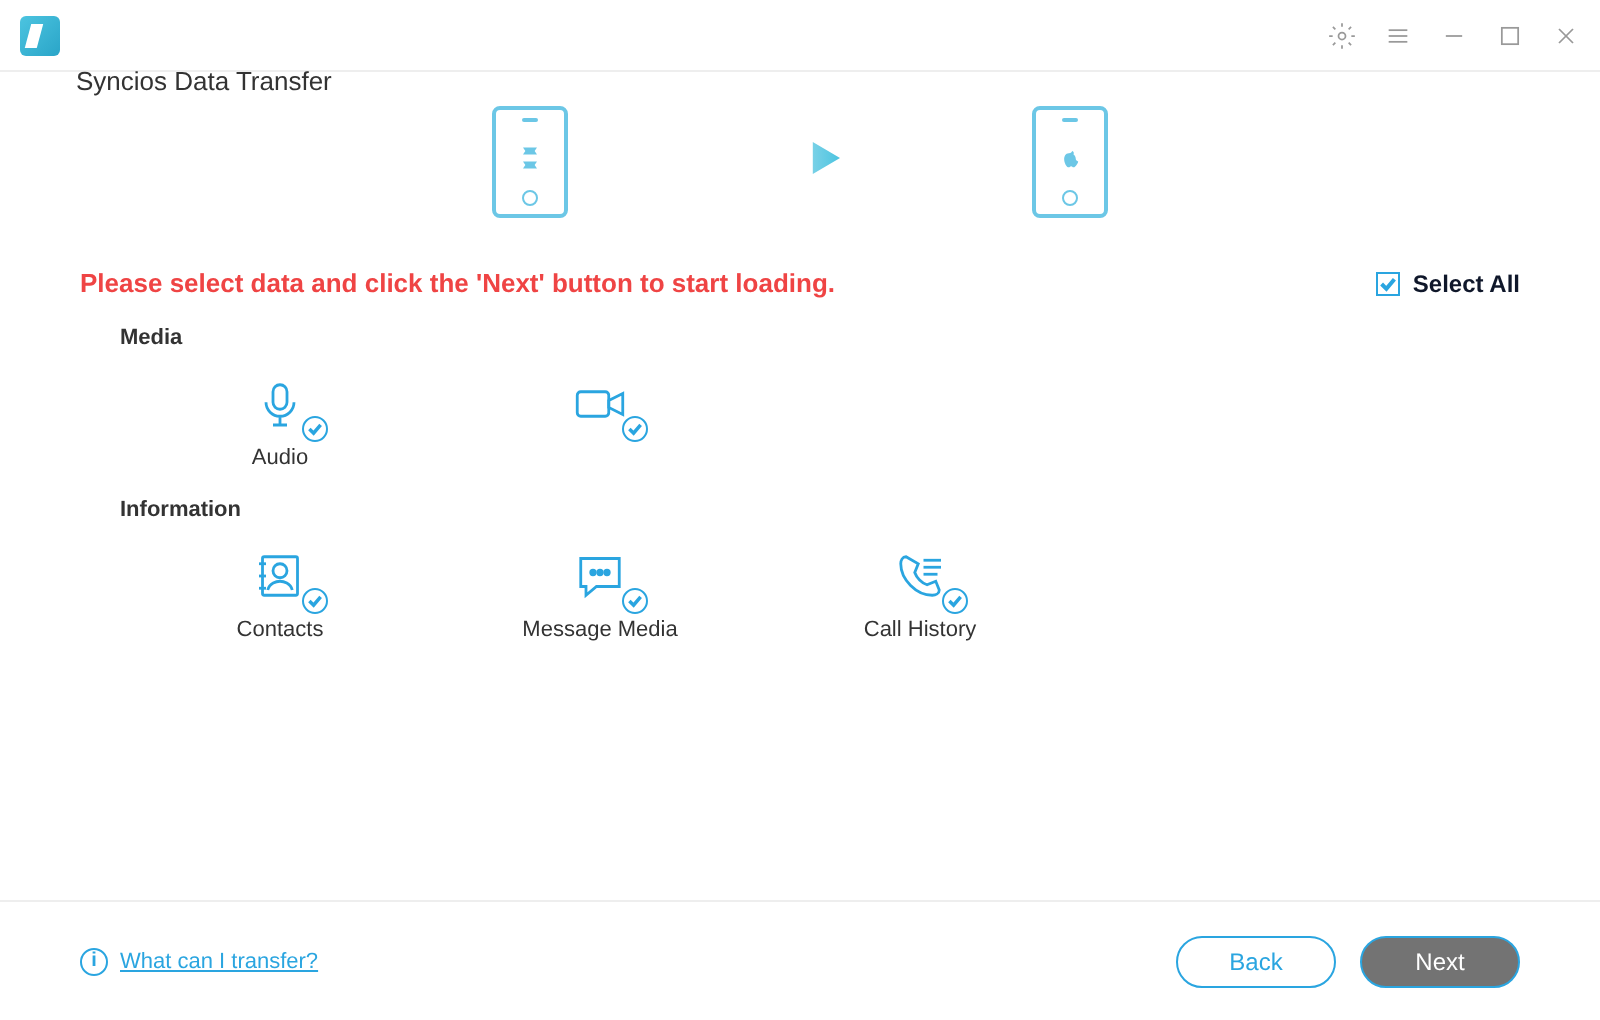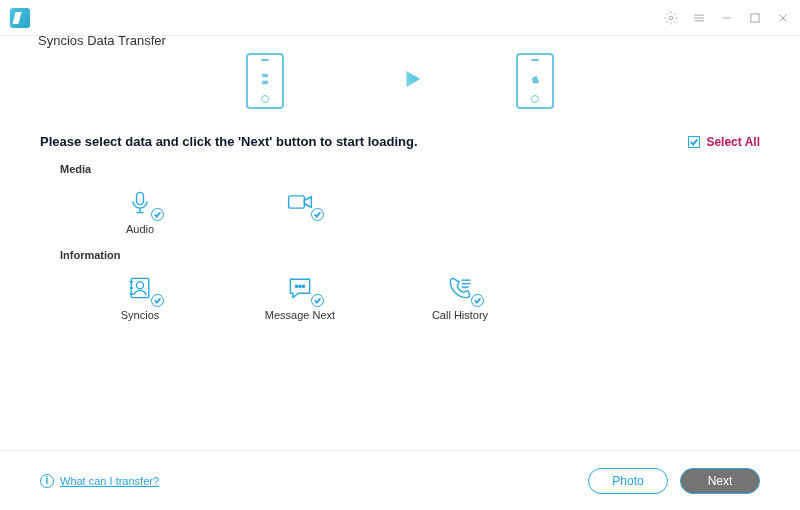--- a/index.html
+++ b/index.html
@@ -15,22 +15,22 @@
   .hero { height: 90px; display:flex; align-items:center; justify-content:center; gap: 90px; position: relative; }
   .phone { width: 38px; height: 56px; border: 2px solid #6cc7e6; border-radius: 4px; position: relative; display:flex; align-items:center; justify-content:center; }
   .phone::after { content:""; position:absolute; bottom:4px; left:50%; transform:translateX(-50%); width:6px; height:6px; border:1.5px solid #6cc7e6; border-radius:50%; }
   .phone::before { content:""; position:absolute; top:4px; left:50%; transform:translateX(-50%); width:8px; height:2px; background:#6cc7e6; border-radius:2px; }
   .phone .inner { color:#6cc7e6; }
   .phone .inner svg { width:14px; height:14px; fill:#6cc7e6; }
   .arrow svg { width:52px; height:32px; }
 
   .content { padding: 0 40px; }
   .instruct-row { display:flex; align-items:center; justify-content: space-between; margin: 8px 0 14px; }
-  .instruct { font-size: 13px; font-weight: 600; color: #0f172a; }
-  .selectall { display:flex; align-items:center; gap:6px; color:#be185d; font-size:12px; font-weight:600; cursor:pointer; }
+  .instruct { font-size: 13px; font-weight: 600; color: #ef4444; }
+  .selectall { display:flex; align-items:center; gap:6px; color:#0f172a; font-size:12px; font-weight:600; cursor:pointer; }
   .selectall .chk { width:12px; height:12px; border:1.5px solid #2aa5e0; display:flex; align-items:center; justify-content:center; }
   .selectall .chk svg { width:8px; height:8px; stroke:#2aa5e0; stroke-width:2.5; fill:none; }
 
   .section-label { font-size: 11px; font-weight:600; color:#333; margin: 4px 0 10px 20px; }
   .grid { display:flex; gap: 0; margin-left: 20px; margin-bottom: 14px; }
   .item { width: 160px; text-align:center; cursor:pointer; }
   .item .icn { height: 34px; display:flex; align-items:center; justify-content:center; margin-bottom: 4px; position:relative; }
   .item .icn svg { width:28px; height:28px; fill:none; stroke:#2aa5e0; stroke-width:1.6; }
   .item .badge { position:absolute; width:13px; height:13px; border:1.5px solid #2aa5e0; border-radius:50%; background:#fff; right: 56px; bottom:-2px; display:flex; align-items:center; justify-content:center; }
   .item .badge svg { width:7px; height:7px; stroke:#2aa5e0; stroke-width:2.5; fill:none; }
@@ -163,37 +163,37 @@
             <line x1="4" y1="9" x2="8" y2="9"></line>
             <line x1="4" y1="16" x2="8" y2="16"></line>
             <line x1="4" y1="23" x2="8" y2="23"></line>
           </svg>
         <span class="badge">
             <svg viewBox="0 0 10 10">
               <polyline points="1,5 4,8 9,2"></polyline>
             </svg>
           </span>
       </div>
-      <div class="lbl">Syncios</div>
+      <div class="lbl">Contacts</div>
     </div>
     <div class="item">
       <div class="icn">
         <svg viewBox="0 0 32 32">
             <path d="M5 6h22v16H14l-6 5v-5H5z"></path>
             <circle cx="12" cy="14" r="1.3" fill="#2aa5e0"></circle>
             <circle cx="16" cy="14" r="1.3" fill="#2aa5e0"></circle>
             <circle cx="20" cy="14" r="1.3" fill="#2aa5e0"></circle>
           </svg>
         <span class="badge">
             <svg viewBox="0 0 10 10">
               <polyline points="1,5 4,8 9,2"></polyline>
             </svg>
           </span>
       </div>
-      <div class="lbl">Message Next</div>
+      <div class="lbl">Message Media</div>
     </div>
     <div class="item">
       <div class="icn">
         <svg viewBox="0 0 32 32">
             <path d="M8 5c-2 0-3 2-3 4 0 9 9 18 18 18 2 0 4-1 4-3l-2-5-5 2c-3-1-6-4-7-7l2-5z"></path>
             <line x1="18" y1="7" x2="28" y2="7"></line>
             <line x1="18" y1="11" x2="28" y2="11"></line>
             <line x1="18" y1="15" x2="26" y2="15"></line>
           </svg>
         <span class="badge">
@@ -206,16 +206,16 @@
     </div>
   </div>
 </div>
 
 <div class="footer">
   <div class="help">
     <span class="qicn">i</span>
     <span class="txt">What can I transfer?</span>
   </div>
   <div class="btns">
-    <div class="btn btn-back">Photo</div>
+    <div class="btn btn-back">Back</div>
     <div class="btn btn-next">Next</div>
   </div>
 </div>
 
 </body></html>

